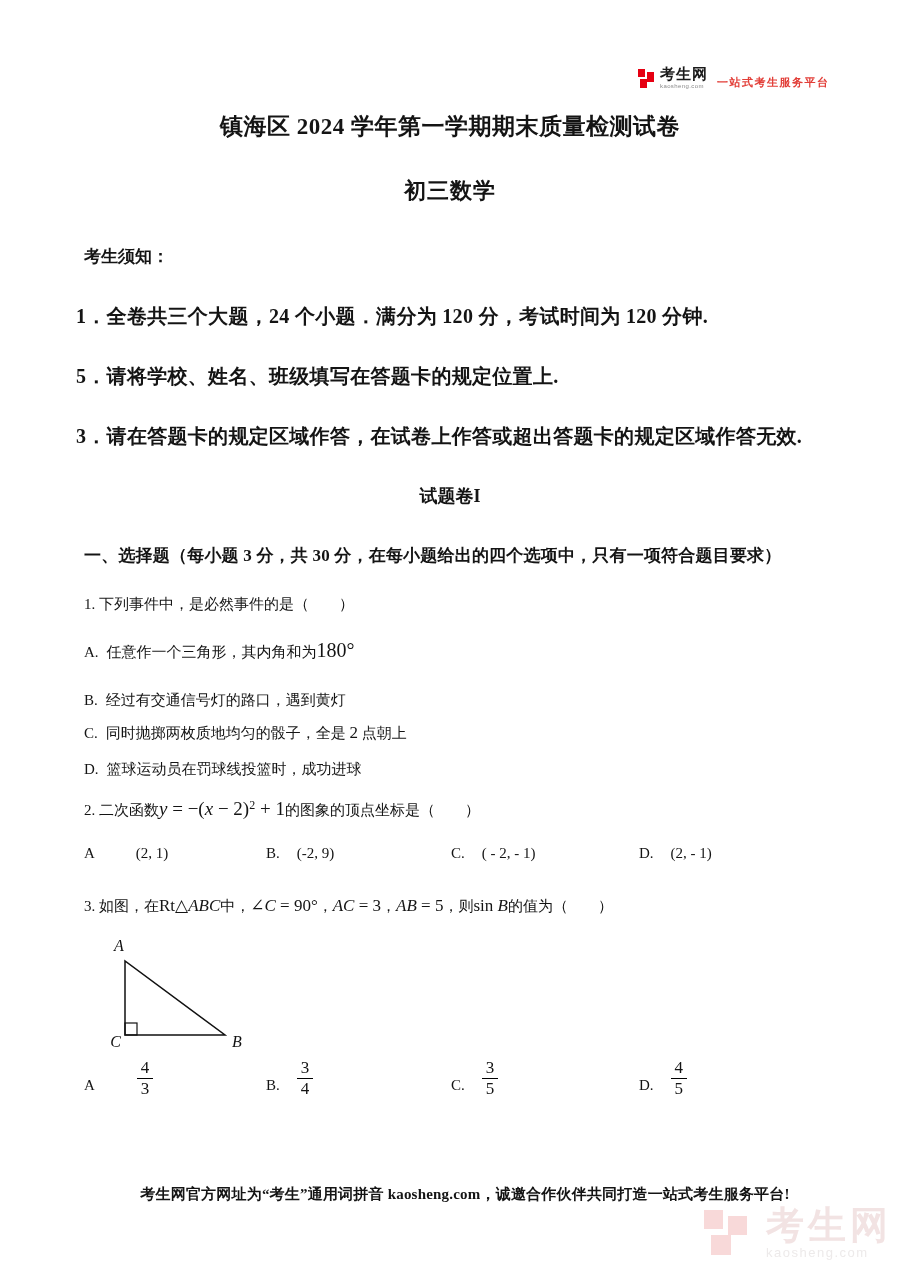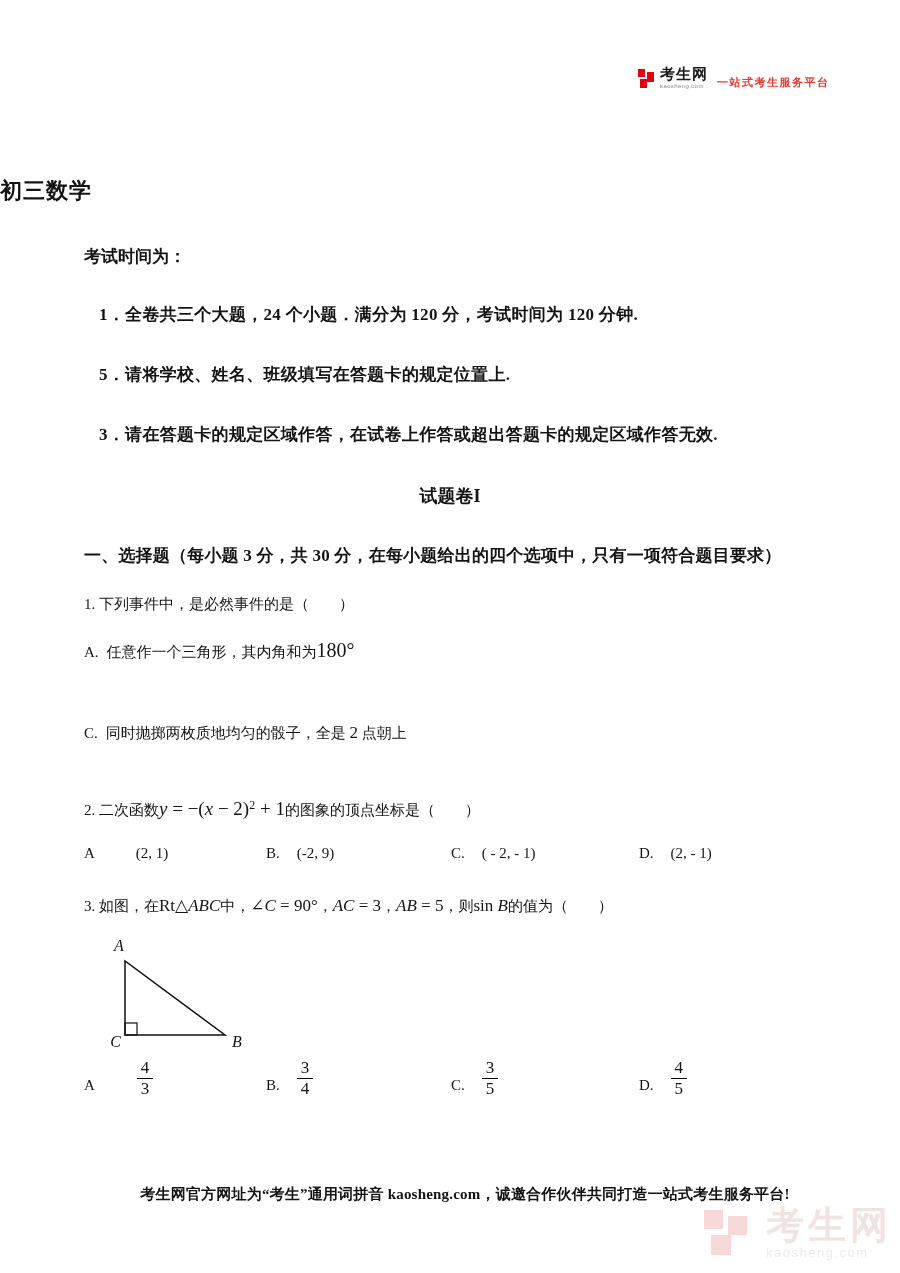--- a/index.html
+++ b/index.html
@@ -23,24 +23,24 @@
   .brand-icon .b2{left:9px;top:4px;width:7px;height:10px;}
   .brand-icon .b3{left:2px;top:11px;width:7px;height:9px;}
   .brand-col{display:flex;flex-direction:column;line-height:1;}
   .brand-name{font-family:var(--sans);font-weight:700;font-size:15px;letter-spacing:1px;color:#1a1a1a;}
   .brand-domain{font-family:var(--sans);font-size:6px;color:#8a8a8a;margin-top:2px;letter-spacing:.4px;}
   .brand-tagline{font-family:var(--sans);font-weight:700;font-size:11px;color:var(--tagline-red);
                  margin-left:9px;margin-top:9px;letter-spacing:1.5px;}
   
   .doc-title{position:absolute;top:111px;left:0;width:100%;text-align:center;
              font-size:23px;font-weight:700;margin:0;letter-spacing:.5px;}
-  .doc-subtitle{position:absolute;top:176px;left:0;width:100%;text-align:left;
+  .doc-subtitle{position:absolute;top:176px;left:0;width:100%;text-align:center;
                 font-size:22px;font-weight:700;margin:0;letter-spacing:1px;}
   .notice-head{position:absolute;top:245px;left:84px;font-size:17px;font-weight:700;}
-  .notice{position:absolute;left:99px;font-size:17px;font-weight:700;letter-spacing:.3px;}
+  .notice{position:absolute;left:76px;font-size:20px;font-weight:700;letter-spacing:.3px;}
   .n1{top:303px}.n2{top:363px}.n3{top:423px}
   .part-title{position:absolute;top:484px;left:0;width:100%;text-align:center;
               font-size:18px;font-weight:700;}
   .section-head{position:absolute;top:544px;left:84px;font-size:17px;font-weight:700;letter-spacing:.2px;}
   
   .stem{position:absolute;left:84px;font-size:15px;line-height:1.45;}
   .q1-stem{top:594px;}
   .q2-stem{top:795px;}
   .q3-stem{top:894px;}
   .opt-line{position:absolute;left:84px;font-size:15px;line-height:1.4;}
@@ -93,37 +93,44 @@
         <i class="b2"></i>
         <i class="b3"></i>
     </span>
     <span class="brand-col">
       <span class="brand-name">考生网</span>
       <span class="brand-domain">kaosheng.com</span>
     </span>
     <span class="brand-tagline">一站式考生服务平台</span>
   </header>
 
+  <h1 class="doc-title">镇海区 2024 学年第一学期期末质量检测试卷</h1>
   <h2 class="doc-subtitle">初三数学</h2>
 
-  <div class="notice-head">考试时间为：</div>
+  <div class="notice-head">考生须知：</div>
   <div class="notice n1">1．全卷共三个大题，24 个小题．满分为 120 分，考试时间为 120 分钟.</div>
   <div class="notice n2">5．请将学校、姓名、班级填写在答题卡的规定位置上.</div>
   <div class="notice n3">3．请在答题卡的规定区域作答，在试卷上作答或超出答题卡的规定区域作答无效.</div>
 
   <div class="part-title">试题卷I</div>
   <div class="section-head">一、选择题（每小题 3 分，共 30 分，在每小题给出的四个选项中，只有一项符合题目要求）</div>
 
   <div class="stem q1-stem">1. 下列事件中，是必然事件的是（　　）</div>
 
   <div class="opt-line o-a">
     <span class="opt-label">A.</span><span class="cn">任意作一个三角形，其内角和为</span><span class="math-u m-lg">180°</span><span class="cn"></span>
   </div>
+  <div class="opt-line o-b">
+    <span class="opt-label">B.</span><span class="cn">经过有交通信号灯的路口，遇到黄灯</span><span class="math-u m-md"></span><span class="cn"></span>
+  </div>
   <div class="opt-line o-c">
     <span class="opt-label">C.</span><span class="cn">同时抛掷两枚质地均匀的骰子，全是 </span><span class="math-u m-md">2</span><span class="cn"> 点朝上</span>
+  </div>
+  <div class="opt-line o-d">
+    <span class="opt-label">D.</span><span class="cn">篮球运动员在罚球线投篮时，成功进球</span><span class="math-u m-md"></span><span class="cn"></span>
   </div>
 
   <div class="stem q2-stem">
     <span class="cn">2. 二次函数</span><span class="math-i f">y</span><span class="math-u f"> = −(</span><span class="math-i f">x</span><span class="math-u f"> − 2)</span><sup class="math-u fsup">2</sup><span class="math-u f"> + 1</span><span class="cn">的图象的顶点坐标是（　　）</span>
   </div>
 
   <div class="opt-row q2-row">
     <span class="opt p0 wide">
       <span class="opt-label">A</span>
       <span class="opt-val math-u">(2, 1)</span>

